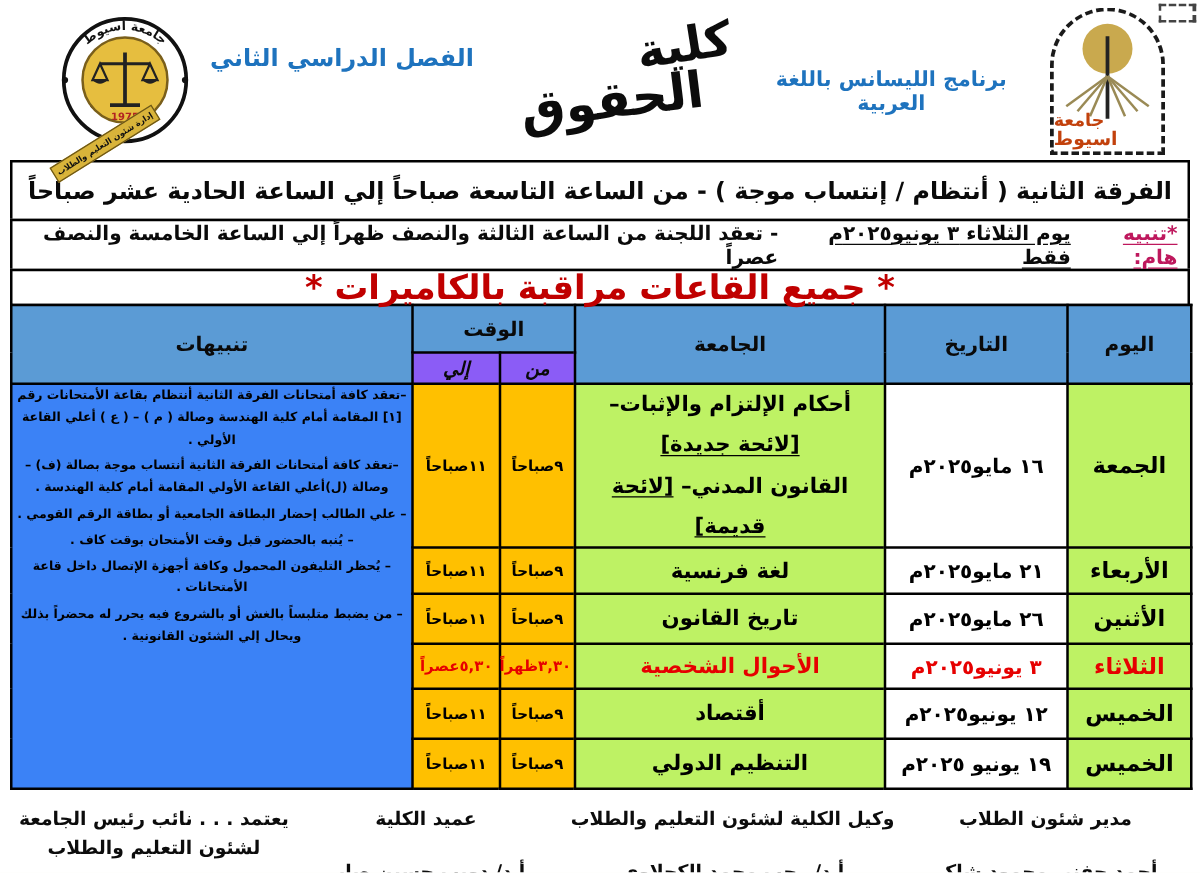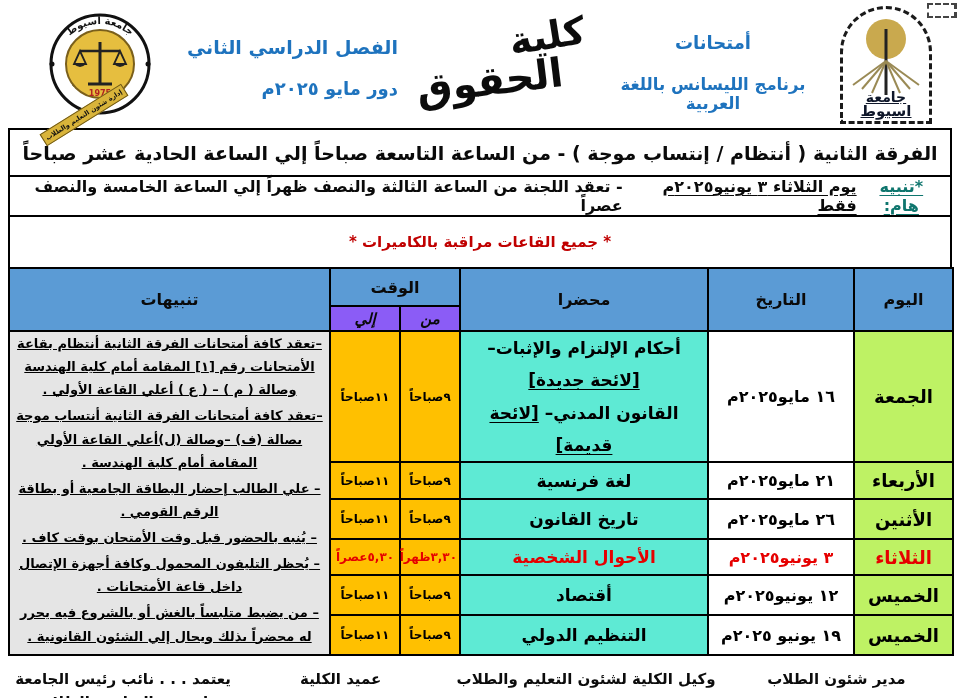--- a/index.html
+++ b/index.html
@@ -15,75 +15,75 @@
   .top-header { position:relative; height:128px; }
   .corner-dash { position:absolute; right:3px; top:3px; width:30px; height:15px;
     border:2px dashed #444; border-right:3px dashed #444; background:#fff; }
 
   .logo-left { position:absolute; left:40px; top:4px; width:120px; height:122px; }
   .ribbon { position:absolute; left:-4px; bottom:4px; width:96px; height:14px;
     background:#d9b43a; border:1px solid #6d5717; transform:rotate(-32deg);
     font-size:6.5px; font-weight:bold; color:#111; text-align:center; line-height:13px;
     white-space:nowrap; overflow:hidden; }
 
-  .sem-block { position:absolute; left:168px; top:36px; width:230px; text-align:right;
+  .sem-block { position:absolute; left:168px; top:36px; width:230px; text-align:left;
     color:#1e73be; font-weight:bold; }
   .sem-line1 { font-size:19px; }
   .sem-line2 { font-size:18px; margin-top:20px; }
 
   .callig { position:absolute; left:408px; top:6px; width:195px; height:120px; color:#0c0c0c; }
   .callig-l1 { position:absolute; right:18px; top:8px; font-size:38px; font-weight:900;
     transform:rotate(-9deg); letter-spacing:-2px; }
   .callig-l2 { position:absolute; right:40px; top:52px; font-size:40px; font-weight:900;
     transform:rotate(-7deg); letter-spacing:-2px; }
 
   .exam-block { position:absolute; left:598px; top:32px; width:230px; text-align:center;
     color:#1e73be; font-weight:bold; }
   .exam-line1 { font-size:18px; }
   .exam-line2 { font-size:16.5px; margin-top:22px; }
 
   .logo-right { position:absolute; right:28px; top:6px; width:92px; height:118px;
     border:3px dashed #1a1a1a; border-radius:46px 46px 0 0; background:#fff; overflow:hidden; }
-  .uni-text { position:absolute; bottom:2px; width:100%; text-align:center;
-    font-weight:900; color:#0f172a; line-height:1.0;text-decoration:underline; }
+  .uni-text { position:absolute; bottom:2px; width:100%; text-align:left;
+    font-weight:900; color:#c2410c; line-height:1.0; }
   .uni-text .t1 { font-size:14px; }
   .uni-text .t2 { font-size:15px; letter-spacing:1px; }
 
   
   .banner { border:2px solid #000; margin:0 8px; background:#fff; }
   .banner1 { height:49px; display:flex; align-items:center; justify-content:center;
     font-size:19px; font-weight:900; color:#0a0a0a; direction:rtl; }
   .banner2 { height:42px; margin-top:-2px; display:flex; align-items:center;
     direction:rtl; padding-right:8px; font-size:16px; font-weight:900; color:#0a0a0a; gap:4px; }
-  .banner2 .lbl { color:#0f766e;text-align:center; }
-  .banner3 { height:54px; margin-top:-2px; display:flex; align-items:center; justify-content:center;
-    font-size:15px; font-weight:900; color:#c00000; letter-spacing:0.5px; direction:rtl; }
+  .banner2 .lbl { color:#be185d; }
+  .banner3 { height:30px; margin-top:-2px; display:flex; align-items:center; justify-content:center;
+    font-size:27px; font-weight:900; color:#c00000; letter-spacing:0.5px; direction:rtl; }
   .u { text-decoration:underline; text-underline-offset:3px; }
 
   
   table.sched { border-collapse:collapse; table-layout:fixed; direction:rtl;
     margin:-2px 8px 0; width:944px; }
   table.sched th, table.sched td { border:2px solid #000; padding:0 2px; text-align:center; }
   thead th { background:#5b9bd5; color:#0a0a0a; font-weight:900; font-size:16px; }
   thead tr.sub th { background:#8b5cf6; font-size:15px; font-style:italic; height:25px;margin-top:12px; }
   col.c-day  { width:99px; }
   col.c-date { width:146px; }
   col.c-course { width:248px; }
   col.c-from { width:60px; }
   col.c-to   { width:70px; }
   col.c-notes{ width:321px; }
   td.day  { background:#bef264; font-size:18px; font-weight:900; }
   td.date { background:#fff; font-size:16px; font-weight:900;margin-left:48px; }
-  td.course { background:#5eead4; font-size:17px; font-weight:900; }
+  td.course { background:#bef264; font-size:17px; font-weight:900; }
   td.course .cline { line-height:1.9; }
   td.time { background:#ffc000; font-size:12px; font-weight:900; }
   tr.row-red td.day, tr.row-red td.date, tr.row-red td.course, tr.row-red td.time
     { color:#e60000; }
-  td.notes-cell { background:#e5e5e5; vertical-align:top; text-align:right;
-    font-size:13px; font-weight:900; padding:6px 8px 4px 4px; line-height:1.78;text-decoration:underline; }
+  td.notes-cell { background:#3b82f6; vertical-align:top; text-align:right;
+    font-size:10px; font-weight:900; padding:6px 8px 4px 4px; line-height:1.78; }
   td.notes-cell p { margin:0 0 3px 0; }
 
   
   .footer { direction:rtl; display:flex; padding:14px 12px 0; text-align:center;
     font-weight:900; color:#0c0c0c; }
   .sig { display:flex; flex-direction:column; gap:2px; }
   .sig .l { font-size:15px; }
   .sig .l + .l { margin-top:22px; }
   .sig3 .l + .l { margin-top:3px; }
   .sig0 { width:225px; }
@@ -120,30 +120,28 @@
         <path d="M34 60 Q40 66 46 60" fill="#222"></path>
         <path d="M80 47 L74 60 L86 60 Z" fill="none" stroke="#222" stroke-width="1.8"></path>
         <path d="M74 60 Q80 66 86 60" fill="#222"></path>
         <text x="60" y="92" font-size="8" font-weight="bold" fill="#b22222" text-anchor="middle">1975</text>
       </svg>
       <div class="ribbon">إدارة شئون التعليم والطلاب</div>
     </div>
 
     <div class="sem-block">
       <div class="sem-line1">الفصل الدراسي الثاني</div>
-      <div class="sem-line2">دور مايو ٢٠٢٥م</div>
     </div>
 
     <div class="callig">
       <div class="callig-l1">كلية</div>
       <div class="callig-l2">الحقوق</div>
     </div>
 
     <div class="exam-block">
-      <div class="exam-line1">أمتحانات</div>
       <div class="exam-line2">برنامج الليسانس باللغة العربية</div>
     </div>
 
     <div class="logo-right">
       <svg width="86" height="90" viewBox="0 0 86 90">
         <circle cx="43" cy="30" r="20" fill="#c9a94e"></circle>
         <line x1="43" y1="20" x2="43" y2="86" stroke="#222" stroke-width="3"></line>
         <g stroke="#9a8a55" stroke-width="2">
           <line x1="43" y1="52" x2="10" y2="76"></line>
           <line x1="43" y1="52" x2="19" y2="80"></line>
@@ -176,21 +174,21 @@
         <col class="c-date">
         <col class="c-course">
       <col class="c-from">
         <col class="c-to">
         <col class="c-notes">
     </colgroup>
     <thead>
       <tr style="height:38px;">
         <th rowspan="2">اليوم</th>
         <th rowspan="2">التاريخ</th>
-        <th rowspan="2">محضرا</th>
+        <th rowspan="2">الجامعة</th>
         <th colspan="2">الوقت</th>
         <th rowspan="2">تنبيهات</th>
       </tr>
       <tr class="sub">
         <th>من</th>
         <th>إلي</th>
       </tr>
     </thead>
     <tbody>
       <tr style="height:77px;">

